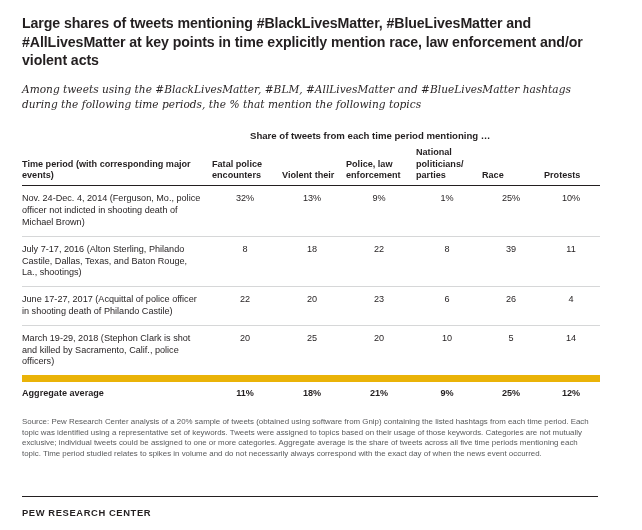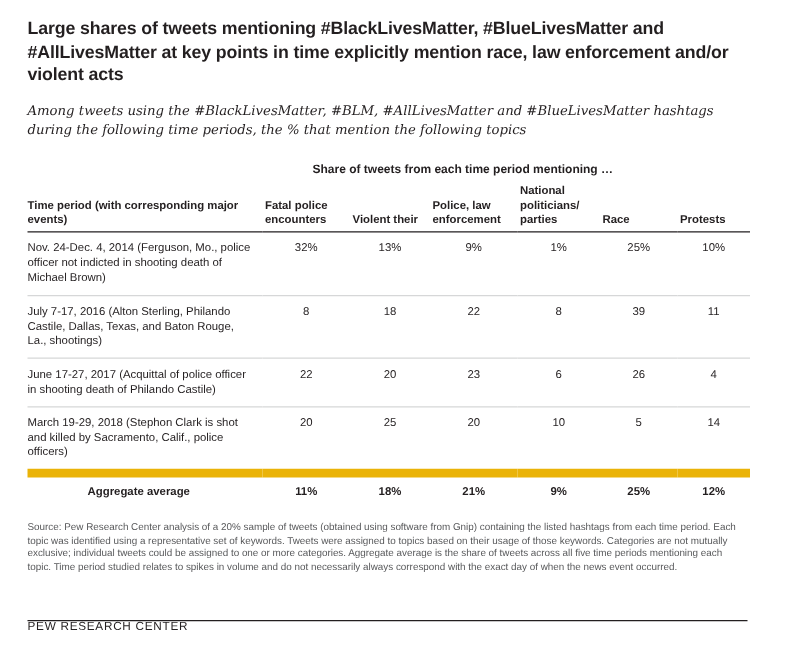--- a/index.html
+++ b/index.html
@@ -80,21 +80,21 @@
     padding-left: 0;
     padding-right: 6px;
     margin-left: 13px;
   }
   table.data tbody tr.total td {
     border-bottom: none;
     font-weight: bold;
     padding-top: 6px;
   }
   table.data tbody tr.total td.first {
-    text-align: center;
+    text-align: left;
     padding-right: 10px;
   }
   table.data tbody tr.lastdata td {
     border-bottom: 7px solid #eab308;
   }
   .note {
     font-size: 7.9px;
     line-height: 1.34;
     color: #58595b;
     margin-top: 10px;
@@ -106,23 +106,23 @@
   .footer-rule {
     position: absolute;
     left: 22px;
     right: 22px;
     bottom: 33px;
     border-top: 1px solid #231f20;
   }
   .brand {
     position: absolute;
     left: 22px;
-    bottom: 24px;
+    bottom: 12px;
     font-size: 9.4px;
-    font-weight: normal;
+    font-weight: bold;
     letter-spacing: 0.6px;
     color: #231f20;
   }
 </style>
 </head>
 <body>
 
 <div class="page">
 
   <div class="title">Large shares of tweets mentioning #BlackLivesMatter, #BlueLivesMatter and #AllLivesMatter at key points in time explicitly mention race, law enforcement and/or violent acts</div>

